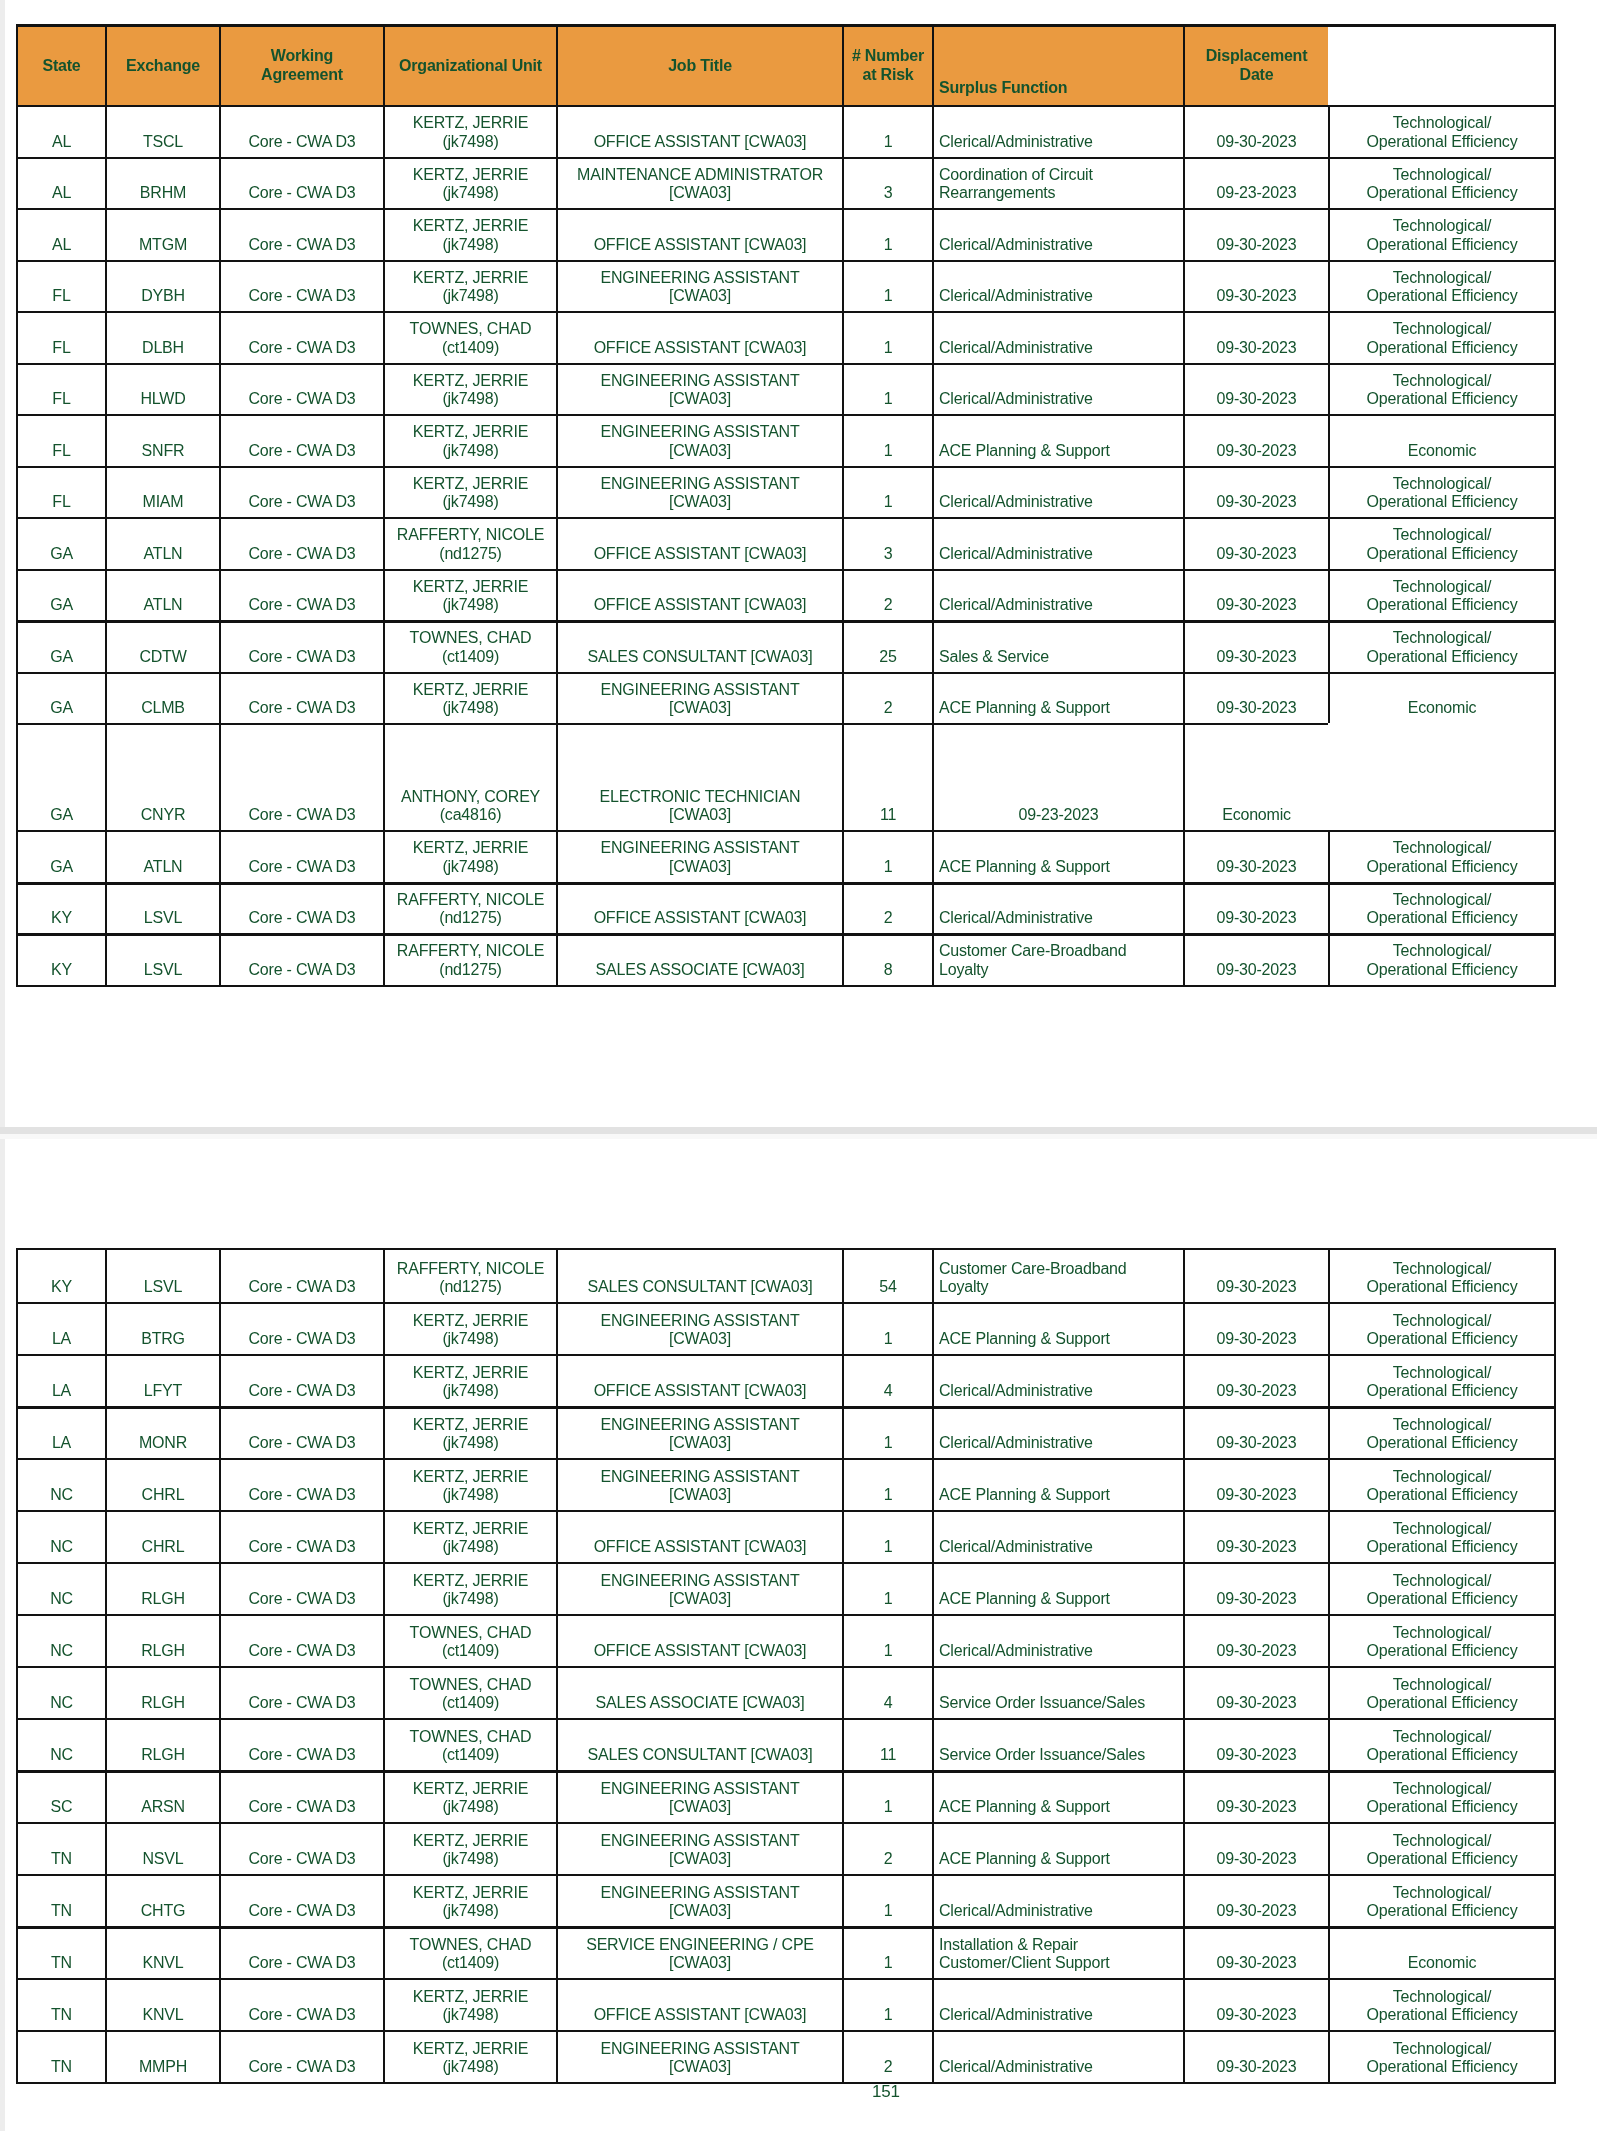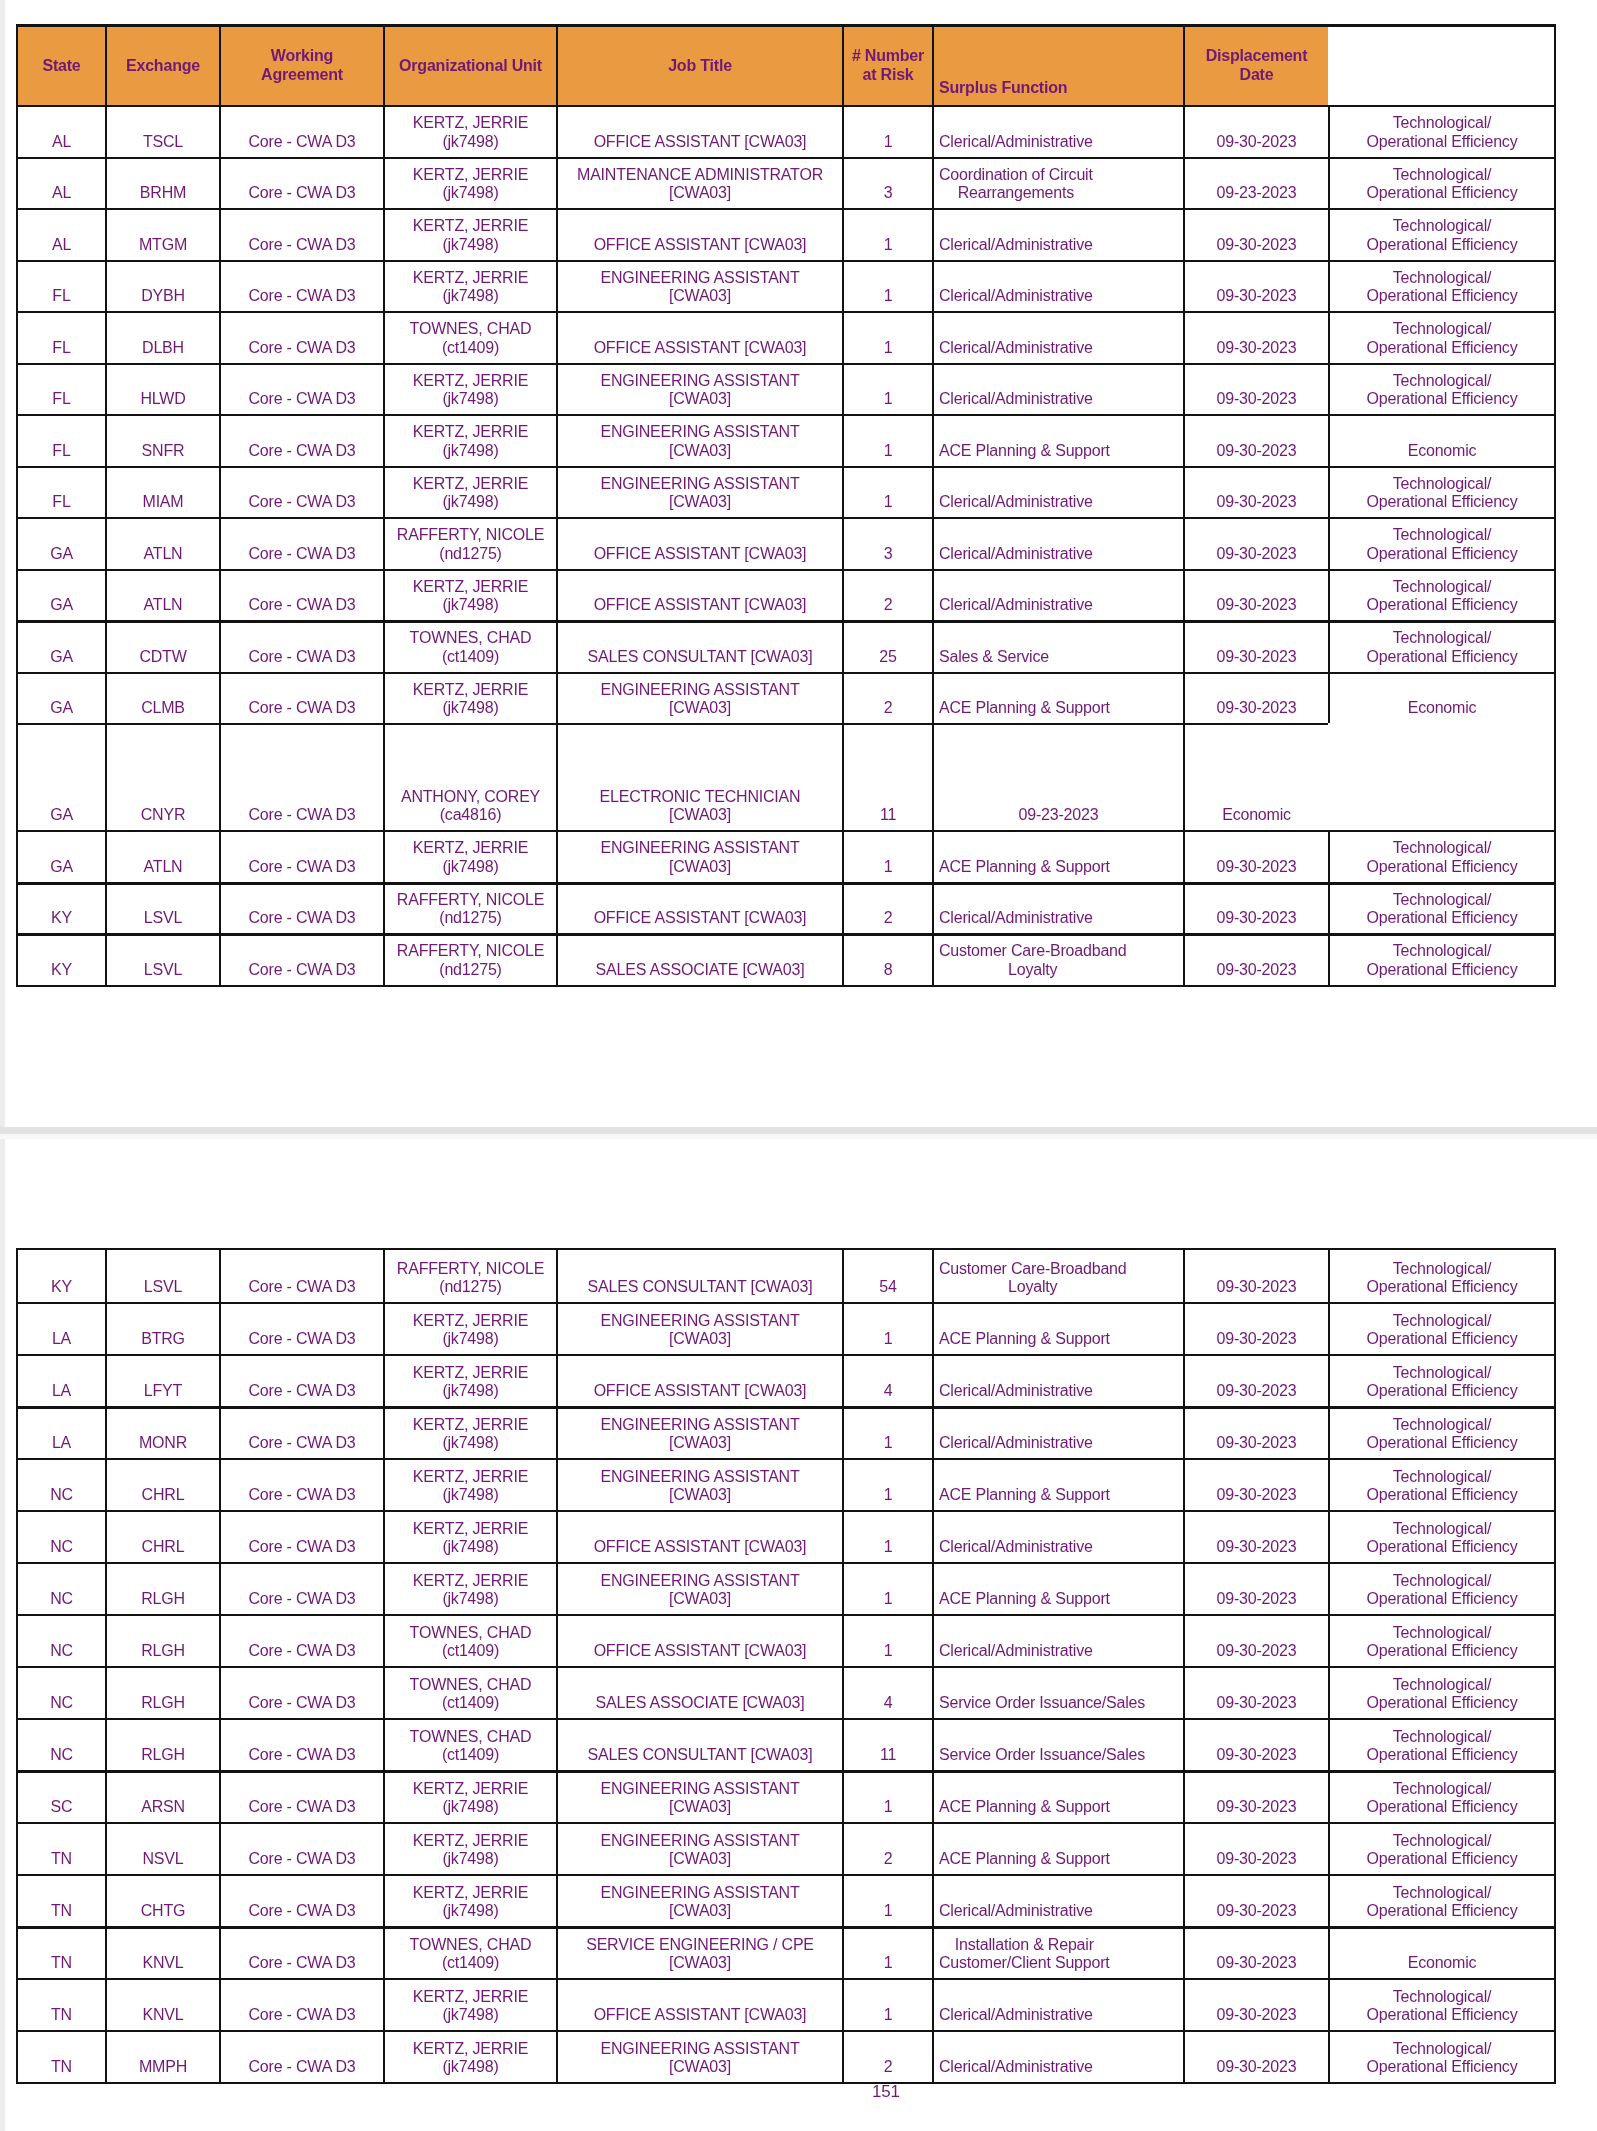--- a/index.html
+++ b/index.html
@@ -2,21 +2,21 @@
 <html><head>
 <meta charset="utf-8">
 <style>
   html, body { margin: 0; padding: 0; background: #ffffff; }
   .page {
     position: relative;
     width: 1597px;
     height: 2131px;
     background: #ffffff;
     font-family: "Liberation Sans", sans-serif;
-    color: #701a75;
+    color: #14532d;
     overflow: hidden;
   }
   .left-strip {
     position: absolute;
     left: 0; top: 0;
     width: 5px; height: 100%;
     background: #ededed;
   }
   .page-gap {
     position: absolute;
@@ -67,21 +67,21 @@
   }
   .c.h.surplus_function { align-items: flex-end; padding-bottom: 7px; }
   .rows .row .c { border-top: 2px solid #121212; }
   .tbl-2 .rows .row:first-child .c { border-top: none; }
   .row { min-height: 51.5px; }
   .tbl-2 .row { min-height: 52px; }
   .row.tall { min-height: 107px; }
   .row.thick-top .c { border-top-width: 3.5px; }
   .c.surplus_function {
     justify-content: flex-start;
-    text-align: center;
+    text-align: left;
     padding-left: 5px;
   }
   .page-number {
     position: absolute;
     top: 2082px;
     left: 836px;
     width: 100px;
     text-align: center;
     font-size: 17px;
     letter-spacing: -0.2px;

